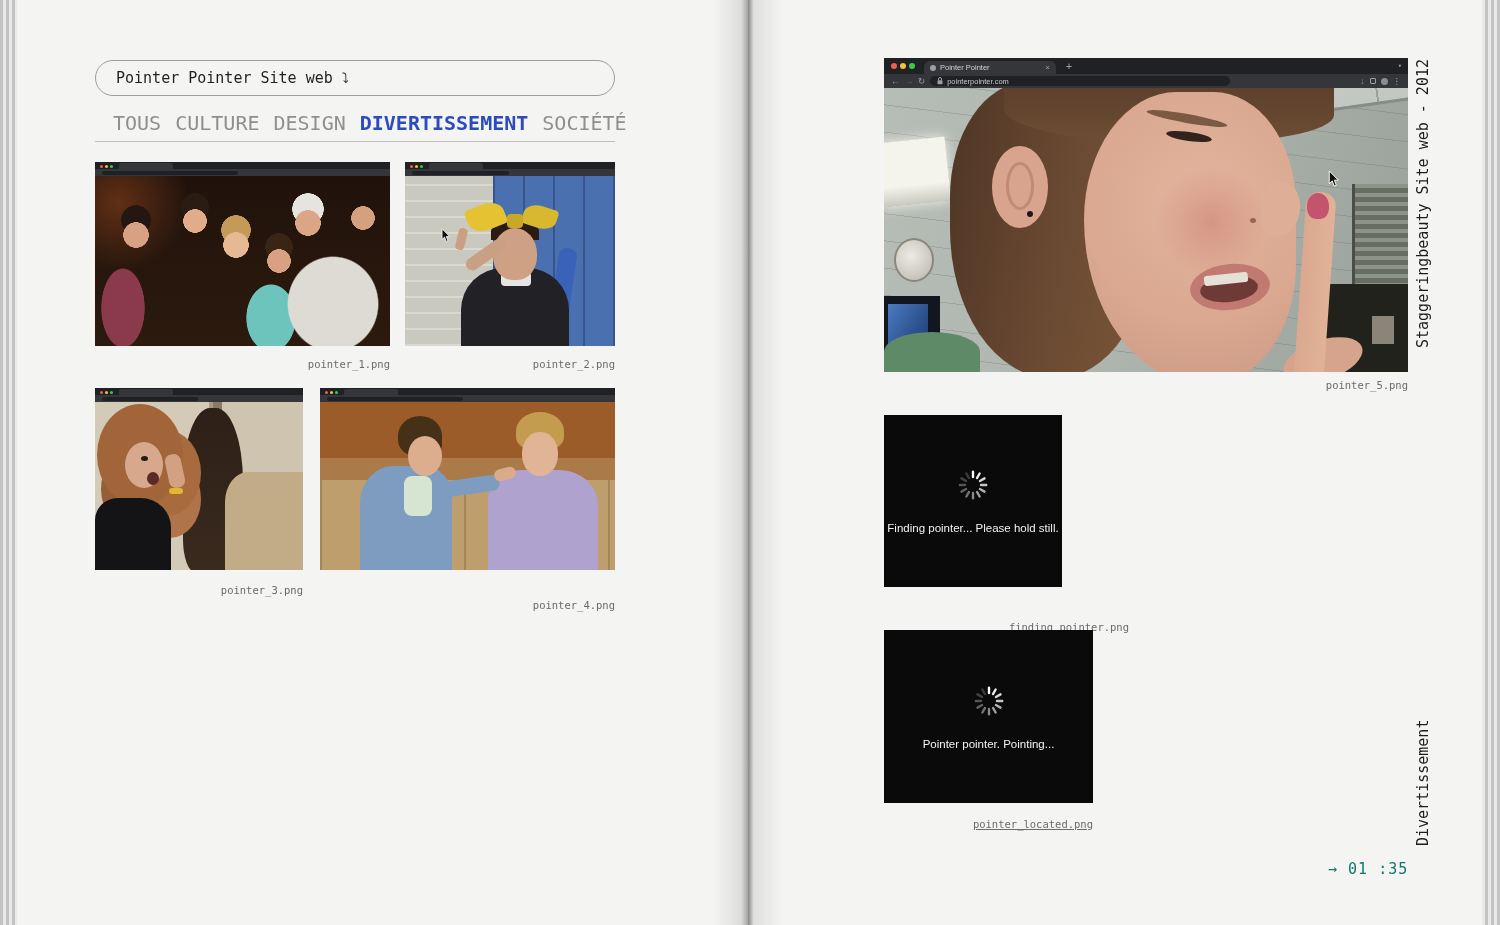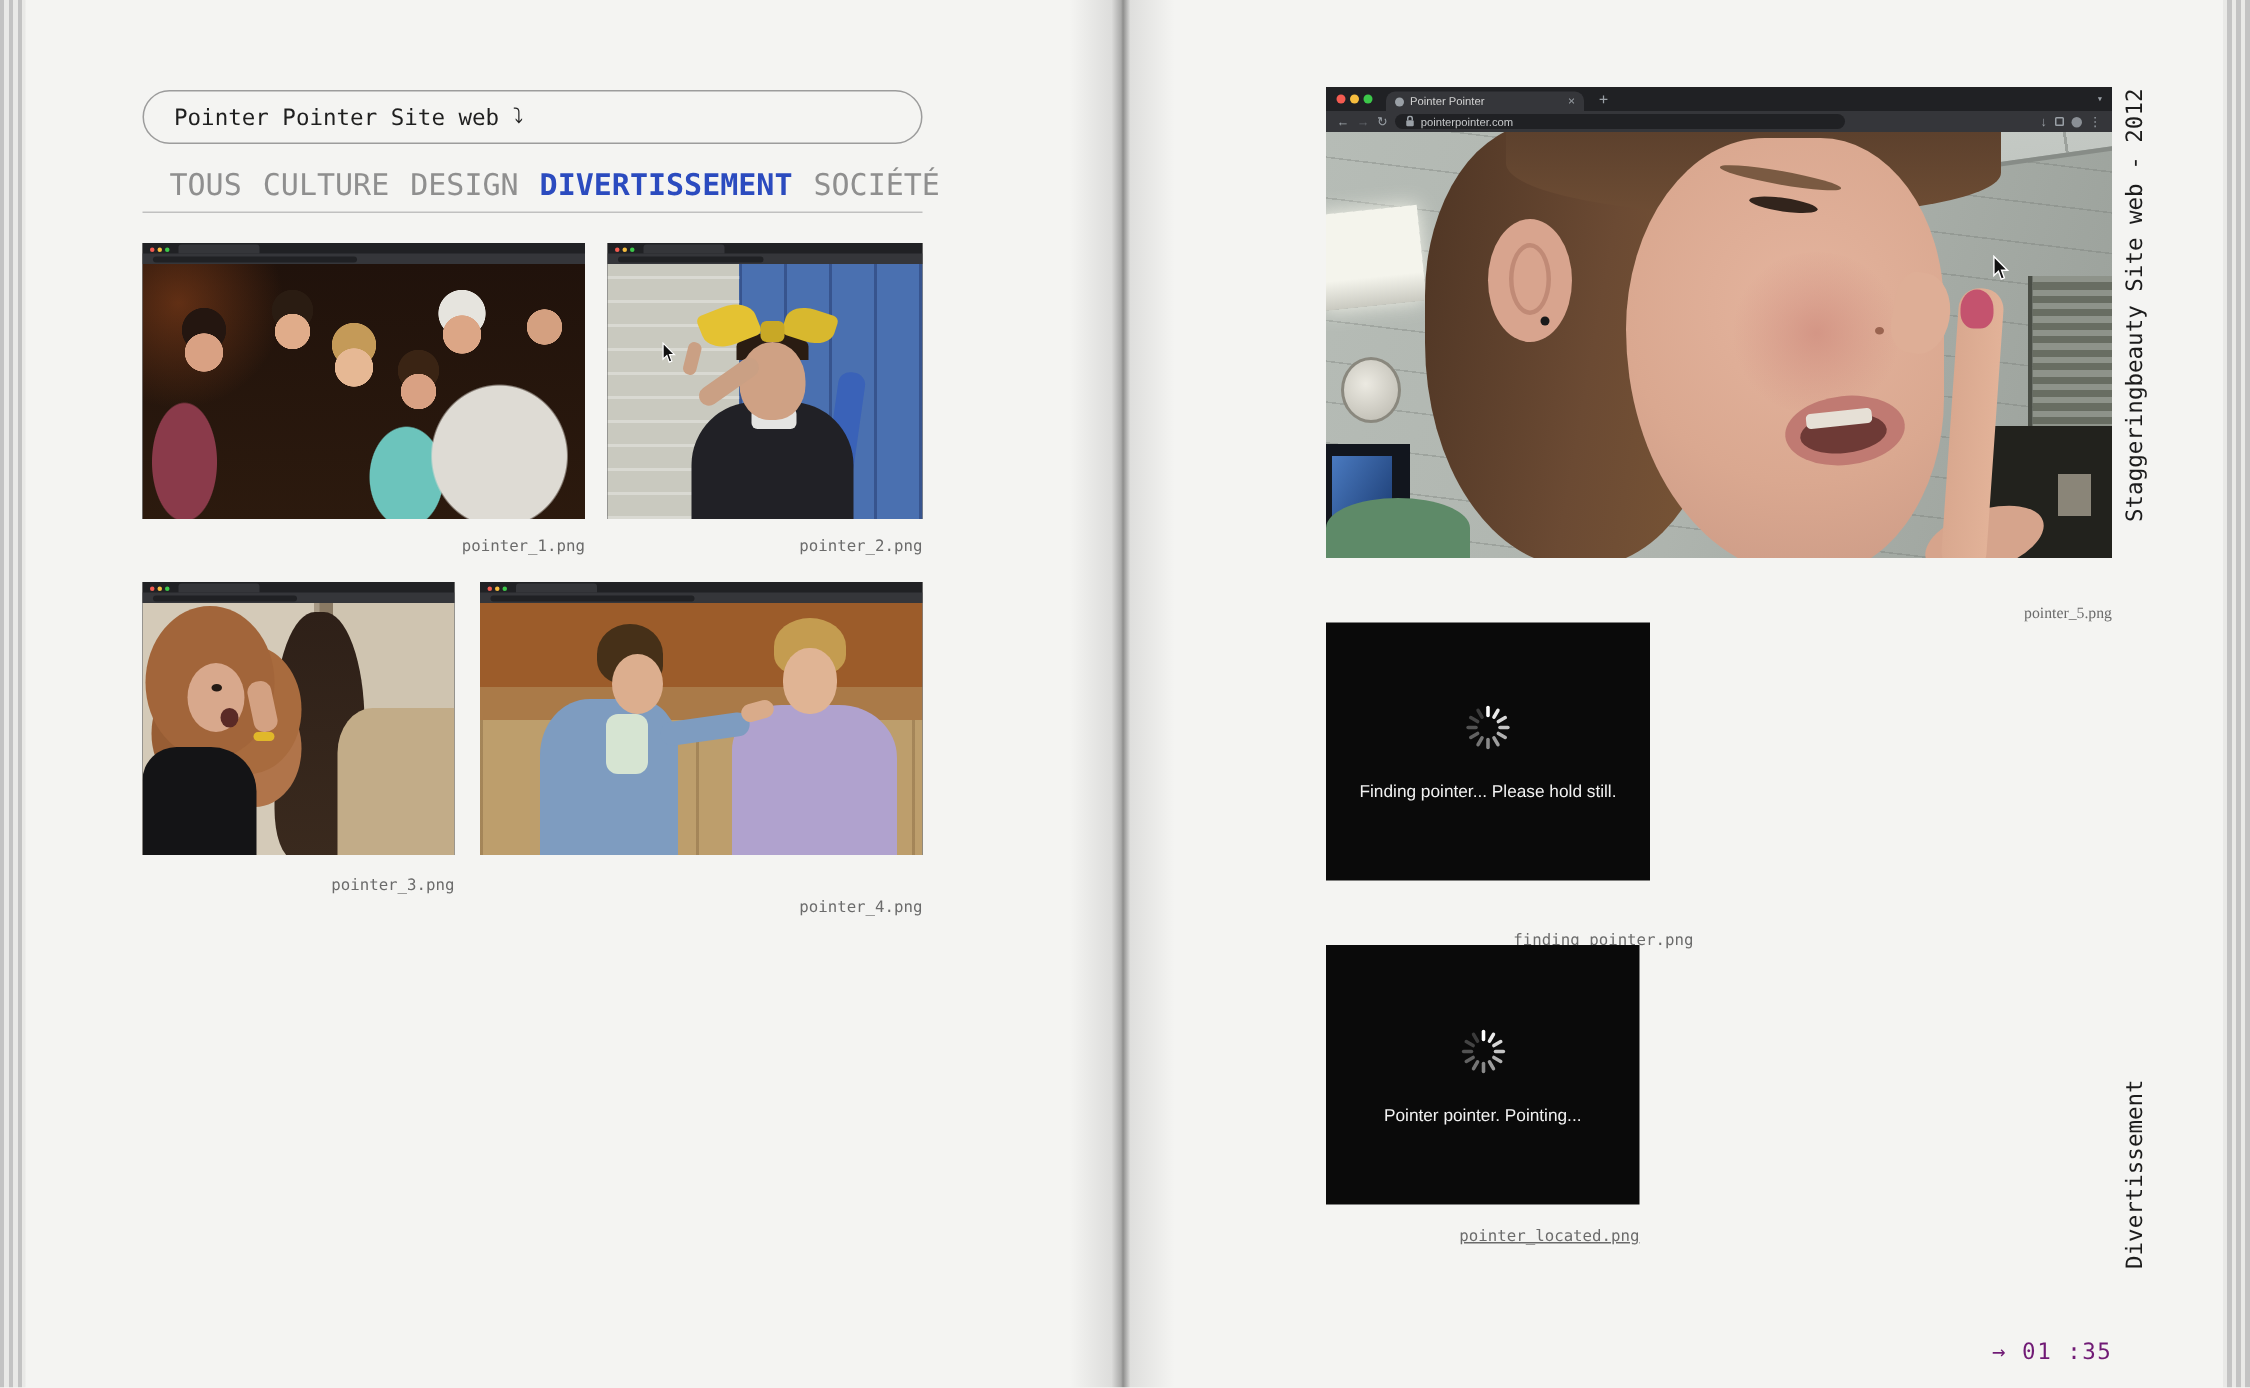--- a/index.html
+++ b/index.html
@@ -194,21 +194,21 @@
   .status-screen { position:absolute; background:#0a0a0a;
     display:flex; flex-direction:column; align-items:center; justify-content:center; gap:20px; overflow:hidden; }
   .screen-msg { font-family:"Liberation Sans",sans-serif; font-size:11.5px; color:#f2f2f2;
     text-align:center; white-space:nowrap; }
   .spinner { width:34px; height:34px; animation:spin 1s steps(12) infinite; }
   @keyframes spin { to { transform:rotate(360deg); } }
 
   
   .vertical-label { position:absolute; writing-mode:vertical-rl; transform:rotate(180deg);
     font-size:15px; letter-spacing:0; color:#1c1c1c; white-space:nowrap; }
-  .page-indicator { left:1328px; top:892px; font-size:15px; color:#701a75; letter-spacing:1px; }
+  .page-indicator { left:1328px; top:860px; font-size:15px; color:#0f766e; letter-spacing:1px; }
 
   .cursor-svg { position:absolute; }
 </style>
 </head>
 <body>
 
 <div class="abs edge-stripes-left"></div>
 <div class="abs edge-stripes-right"></div>
 <div class="abs spine"></div>
 
@@ -366,23 +366,23 @@
     <div class="s5-ear-inner"></div>
     <div class="s5-earring"></div>
     <div class="s5-hand"></div>
     <div class="s5-finger"></div>
     <div class="s5-nail"></div>
     <svg class="cursor-svg" style="left:444px; top:82px;" width="12" height="18" viewBox="0 0 12 19">
       <path d="M1 1 v13.5 l3.2 -3 2 5.5 2.2 -.9 -2 -5.4 h4.2 Z" fill="#111" stroke="#fff" stroke-width="1"></path>
     </svg>
   </div>
 </figure>
-<figcaption class="caption" style="left:884px; top:404px; width:524px;font-family:Liberation Serif, serif;">pointer_5.png</figcaption>
-
-<figure class="status-screen" style="left:884px; top:415px; width:216px; height:172px;">
+<figcaption class="caption" style="left:884px; top:379px; width:524px;">pointer_5.png</figcaption>
+
+<figure class="status-screen" style="left:884px; top:415px; width:178px; height:172px;">
   <svg class="spinner" viewBox="0 0 40 40">
     <g fill="#ffffff">
       <rect x="18.6" y="3" width="2.8" height="9" rx="1.4" opacity="1" transform="rotate(0 20 20)"></rect>
       <rect x="18.6" y="3" width="2.8" height="9" rx="1.4" opacity="0.92" transform="rotate(30 20 20)"></rect>
       <rect x="18.6" y="3" width="2.8" height="9" rx="1.4" opacity="0.84" transform="rotate(60 20 20)"></rect>
       <rect x="18.6" y="3" width="2.8" height="9" rx="1.4" opacity="0.76" transform="rotate(90 20 20)"></rect>
       <rect x="18.6" y="3" width="2.8" height="9" rx="1.4" opacity="0.68" transform="rotate(120 20 20)"></rect>
       <rect x="18.6" y="3" width="2.8" height="9" rx="1.4" opacity="0.60" transform="rotate(150 20 20)"></rect>
       <rect x="18.6" y="3" width="2.8" height="9" rx="1.4" opacity="0.52" transform="rotate(180 20 20)"></rect>
       <rect x="18.6" y="3" width="2.8" height="9" rx="1.4" opacity="0.44" transform="rotate(210 20 20)"></rect>

